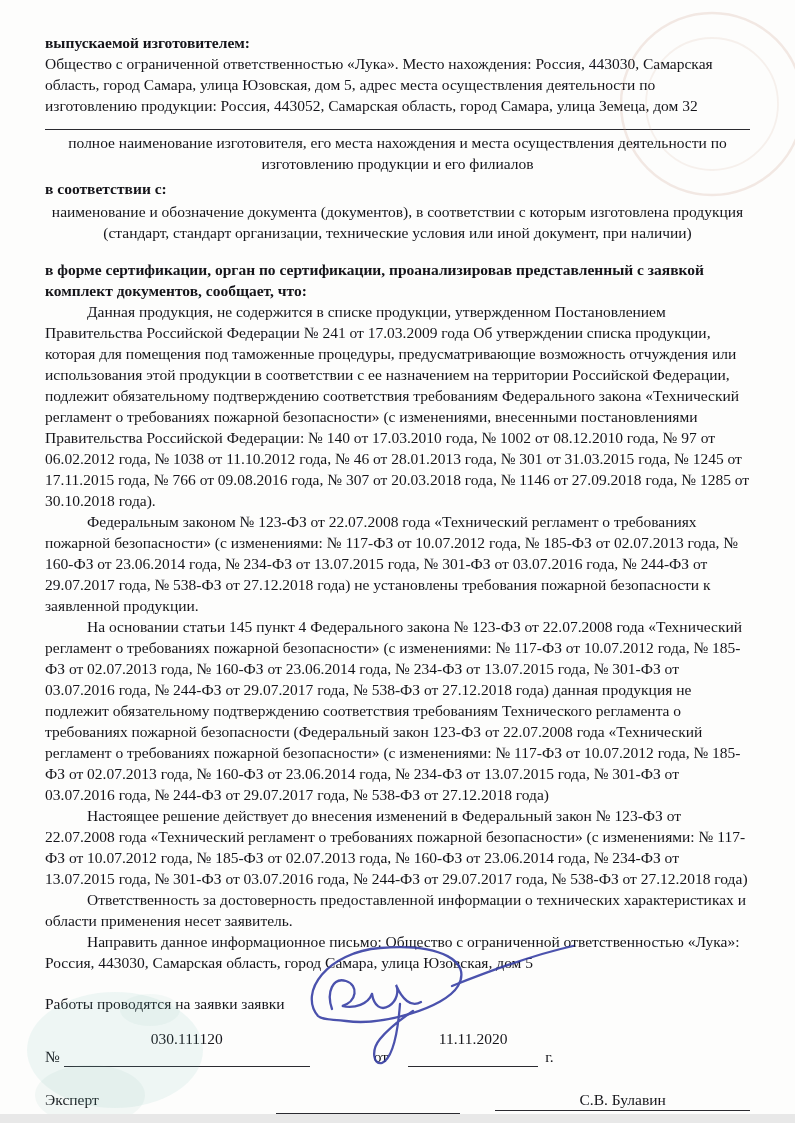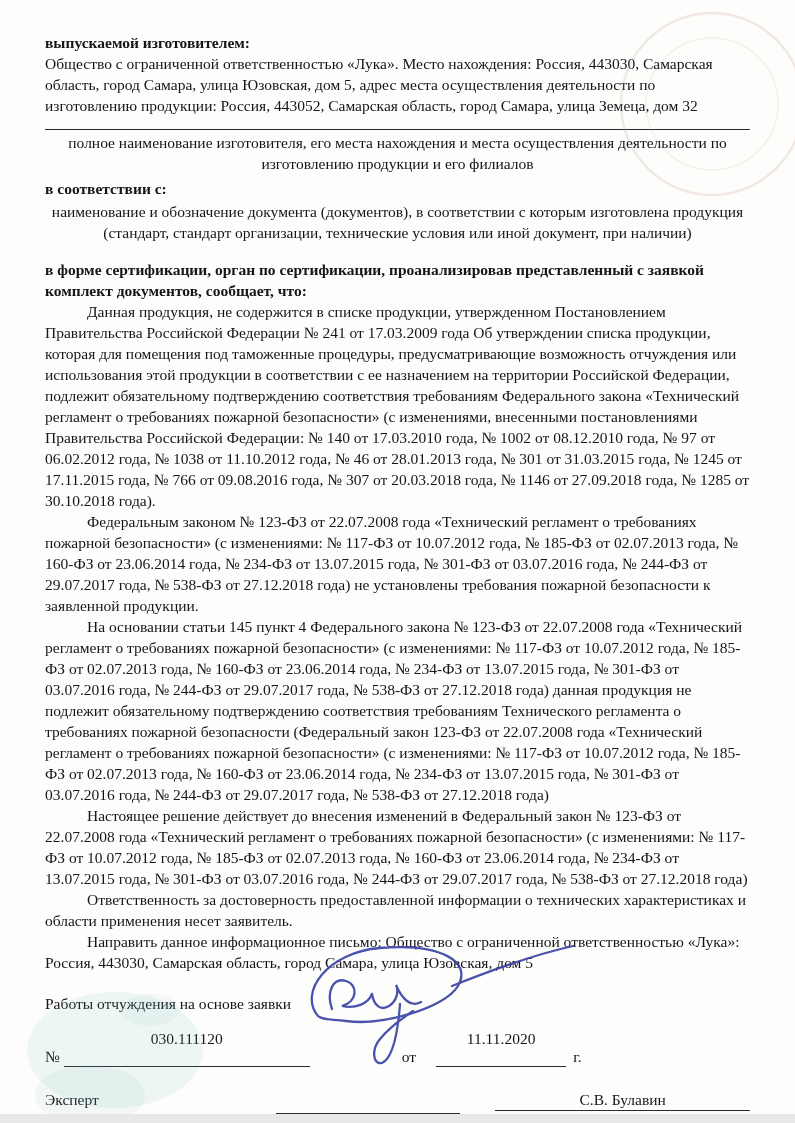--- a/index.html
+++ b/index.html
@@ -37,21 +37,21 @@
     white-space:nowrap;
   }
   .fill-line {
     display:inline-block;
     border-bottom:1.6px solid #2a2a30;
     text-align:center;
     padding-bottom:17px;
   }
   .number-line { width:246px; margin-left:4px; }
   .date-line  { width:130px; margin-left:20px; }
-  .from-label { margin-left:92px; }
+  .from-label { margin-left:64px; }
   .year-suffix { margin-left:7px; }
 
   .expert-row {
     display:flex;
     align-items:flex-start;
     margin-top:22px;
   }
   .cell { position:relative; }
   .sig-cell  { width:190px; margin-left:177px; border-bottom:1.6px solid #2a2a30; height:24px; }
   .name-cell { width:262px; margin-left:35px;  border-bottom:1.6px solid #2a2a30; text-align:center; }
@@ -86,21 +86,21 @@
 
   <p class="statement-heading">в форме сертификации, орган по сертификации, проанализировав представленный с заявкой комплект документов, сообщает, что:</p>
 
   <p class="body-para">Данная продукция, не содержится в списке продукции, утвержденном Постановлением Правительства Российской Федерации № 241 от 17.03.2009 года Об утверждении списка продукции, которая для помещения под таможенные процедуры, предусматривающие возможность отчуждения или использования этой продукции в соответствии с ее назначением на территории Российской Федерации, подлежит обязательному подтверждению соответствия требованиям Федерального закона «Технический регламент о требованиях пожарной безопасности» (с изменениями, внесенными постановлениями Правительства Российской Федерации: № 140 от 17.03.2010 года, № 1002 от 08.12.2010 года, № 97 от 06.02.2012 года, № 1038 от 11.10.2012 года, № 46 от 28.01.2013 года, № 301 от 31.03.2015 года, № 1245 от 17.11.2015 года, № 766 от 09.08.2016 года, № 307 от 20.03.2018 года, № 1146 от 27.09.2018 года, № 1285 от 30.10.2018 года).</p>
   <p class="body-para">Федеральным законом № 123-ФЗ от 22.07.2008 года «Технический регламент о требованиях пожарной безопасности» (с изменениями: № 117-ФЗ от 10.07.2012 года, № 185-ФЗ от 02.07.2013 года, № 160-ФЗ от 23.06.2014 года, № 234-ФЗ от 13.07.2015 года, № 301-ФЗ от 03.07.2016 года, № 244-ФЗ от 29.07.2017 года, № 538-ФЗ от 27.12.2018 года) не установлены требования пожарной безопасности к заявленной продукции.</p>
   <p class="body-para">На основании статьи 145 пункт 4 Федерального закона № 123-ФЗ от 22.07.2008 года «Технический регламент о требованиях пожарной безопасности» (с изменениями: № 117-ФЗ от 10.07.2012 года, № 185-ФЗ от 02.07.2013 года, № 160-ФЗ от 23.06.2014 года, № 234-ФЗ от 13.07.2015 года, № 301-ФЗ от 03.07.2016 года, № 244-ФЗ от 29.07.2017 года, № 538-ФЗ от 27.12.2018 года) данная продукция не подлежит обязательному подтверждению соответствия требованиям Технического регламента о требованиях пожарной безопасности (Федеральный закон 123-ФЗ от 22.07.2008 года «Технический регламент о требованиях пожарной безопасности» (с изменениями: № 117-ФЗ от 10.07.2012 года, № 185-ФЗ от 02.07.2013 года, № 160-ФЗ от 23.06.2014 года, № 234-ФЗ от 13.07.2015 года, № 301-ФЗ от 03.07.2016 года, № 244-ФЗ от 29.07.2017 года, № 538-ФЗ от 27.12.2018 года)</p>
   <p class="body-para">Настоящее решение действует до внесения изменений в Федеральный закон № 123-ФЗ от 22.07.2008 года «Технический регламент о требованиях пожарной безопасности» (с изменениями: № 117-ФЗ от 10.07.2012 года, № 185-ФЗ от 02.07.2013 года, № 160-ФЗ от 23.06.2014 года, № 234-ФЗ от 13.07.2015 года, № 301-ФЗ от 03.07.2016 года, № 244-ФЗ от 29.07.2017 года, № 538-ФЗ от 27.12.2018 года)</p>
   <p class="body-para">Ответственность за достоверность предоставленной информации о технических характеристиках и области применения несет заявитель.</p>
   <p class="body-para">Направить данное информационное письмо: Общество с ограниченной ответственностью «Лука»: Россия, 443030, Самарская область, город Самара, улица Юзовская, дом 5</p>
 
-  <p class="basis-line">Работы отчуждения на основе заявки</p>
+  <p class="basis-line">Работы проводятся на заявки заявки</p>
 
   <div class="number-row">
     <span>№</span>
     <span class="fill-line number-line"><span>030.111120</span></span>
     <span class="from-label">от</span>
     <span class="fill-line date-line"><span>11.11.2020</span></span>
     <span class="year-suffix">г.</span>
   </div>
 
   <div class="expert-row">

